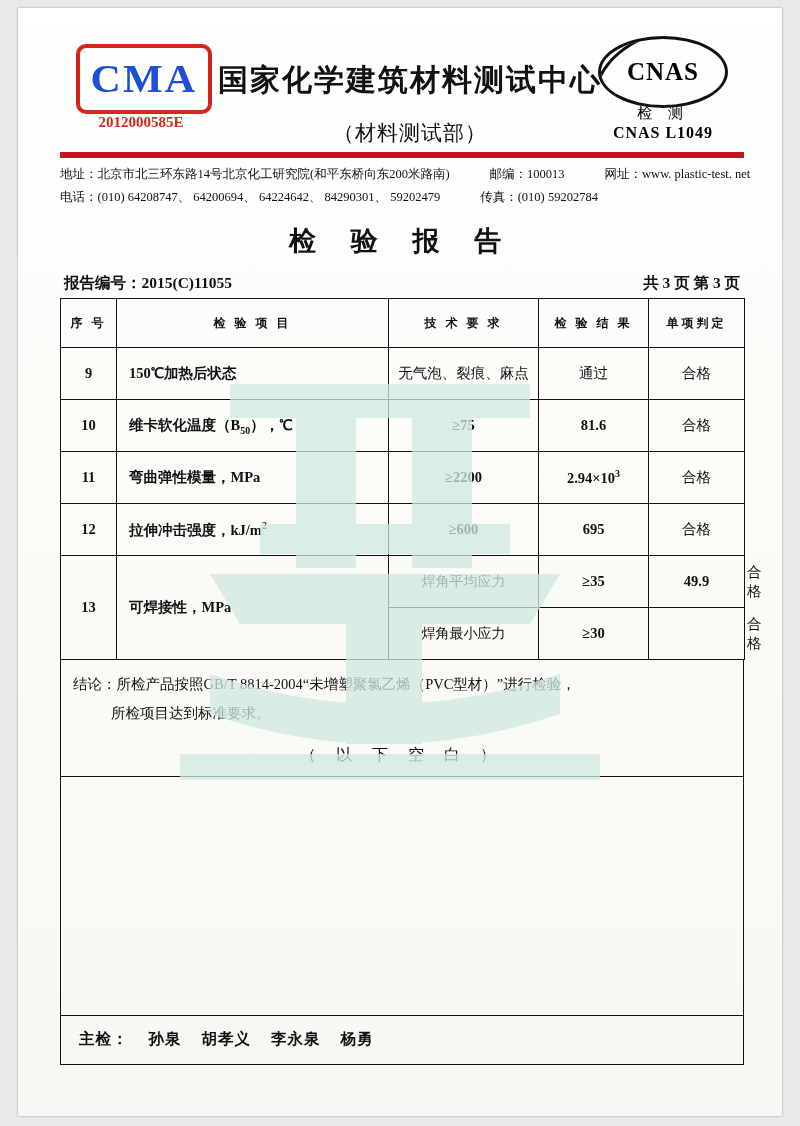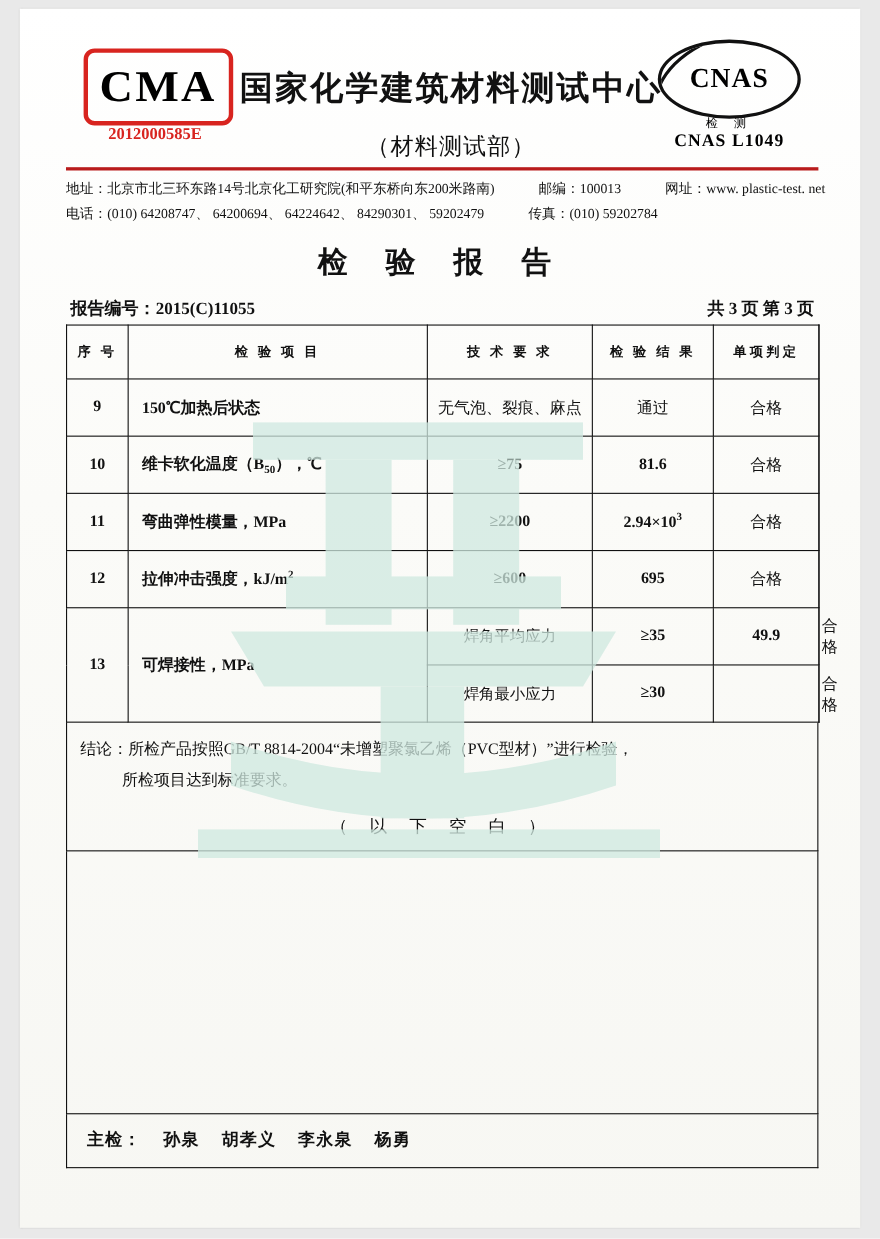--- a/index.html
+++ b/index.html
@@ -22,21 +22,21 @@
     background:linear-gradient(180deg,#ffffff 0%, #fbfbf8 40%, #f7f7f3 100%);
     pointer-events:none;
   }
   .inner{position:absolute; left:42px; top:28px; width:684px; height:1050px;}
 
   
   .header{position:relative;height:112px;}
   .cma{
     position:absolute; left:16px; top:8px; width:128px;height:62px;
     border:4px solid #d8241f; border-radius:10px;
-    color:#000000; font-weight:bold; font-size:40px; letter-spacing:2px;
+    color:#1d4ed8; font-weight:bold; font-size:40px; letter-spacing:2px;
     font-family:"Liberation Serif", serif;
     display:flex;align-items:center;justify-content:center;
     line-height:1;
   }
   .cma span{display:inline-block;transform:scaleX(1.05);}
   .cma-no{
     position:absolute;left:10px;top:78px;width:142px;text-align:center;
     color:#d8241f;font-weight:bold;font-size:15px;
     font-family:"Liberation Serif", serif;
   }
@@ -58,27 +58,27 @@
     display:flex;align-items:center;justify-content:center;
     overflow:hidden;
   }
   .cnas-oval .txt{font-size:25px;font-weight:bold;letter-spacing:1px;}
   .cnas-oval:after{
     content:"";position:absolute;left:-8px;top:-10px;width:150px;height:90px;
     border:3px solid #111;border-radius:50%;
     transform:rotate(-18deg);
     clip-path:polygon(0 0,100% 0,100% 42%,0 42%);
   }
-  .cnas-cn{font-size:11px;letter-spacing:6px;margin-top:-4px;}
+  .cnas-cn{font-size:15px;letter-spacing:6px;margin-top:-4px;}
   .cnas-id{font-size:16px;font-weight:bold;margin-top:1px;letter-spacing:1px;}
 
   
   .addr{
     margin-top:4px;
-    border-top:3px solid #b91c1c;
+    border-top:6px solid #b91c1c;
     padding-top:5px;
     font-size:12.5px;line-height:1.85;color:#111;
   }
   .addr .row{white-space:nowrap;}
   .addr .sp-l{display:inline-block;width:40px;}
 
   
   .rep-title{
     text-align:center;font-size:27px;font-weight:bold;letter-spacing:14px;
     margin-top:14px;color:#111;

